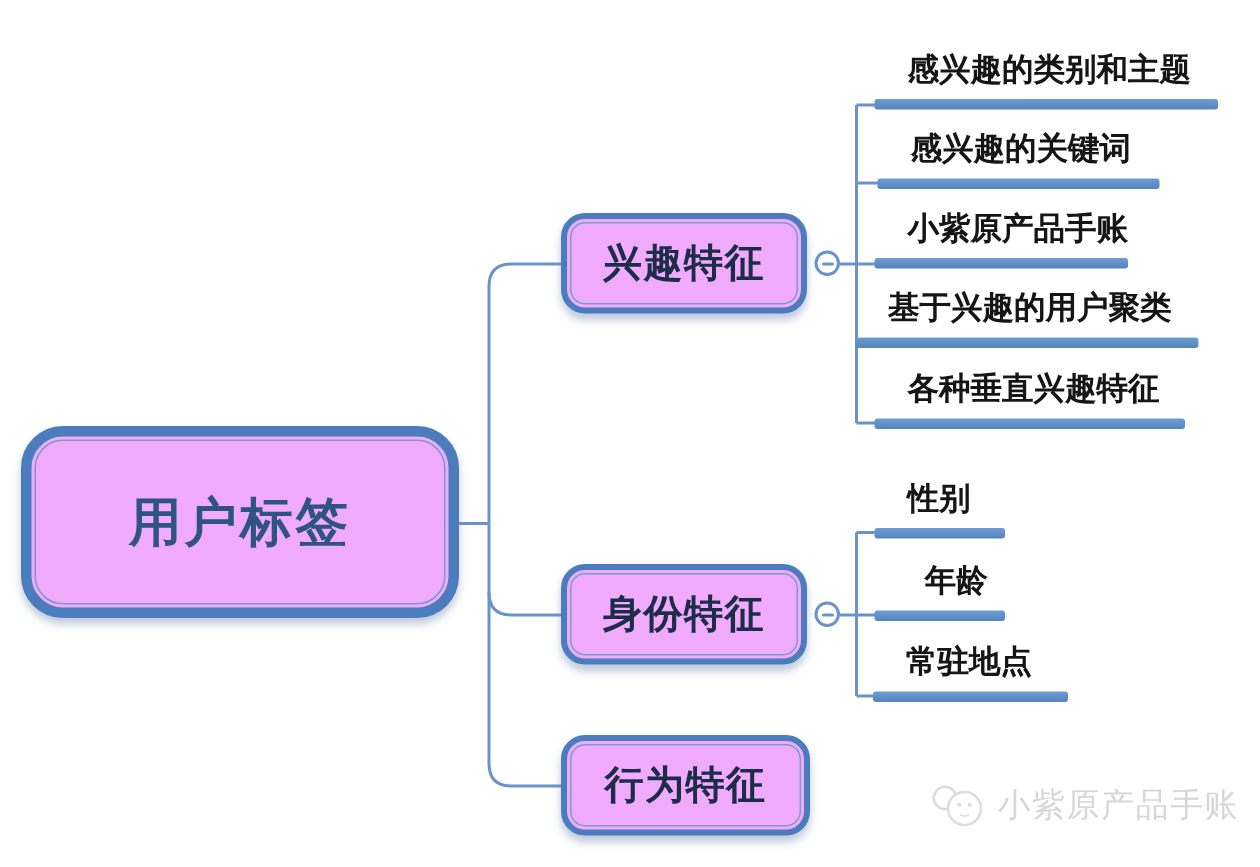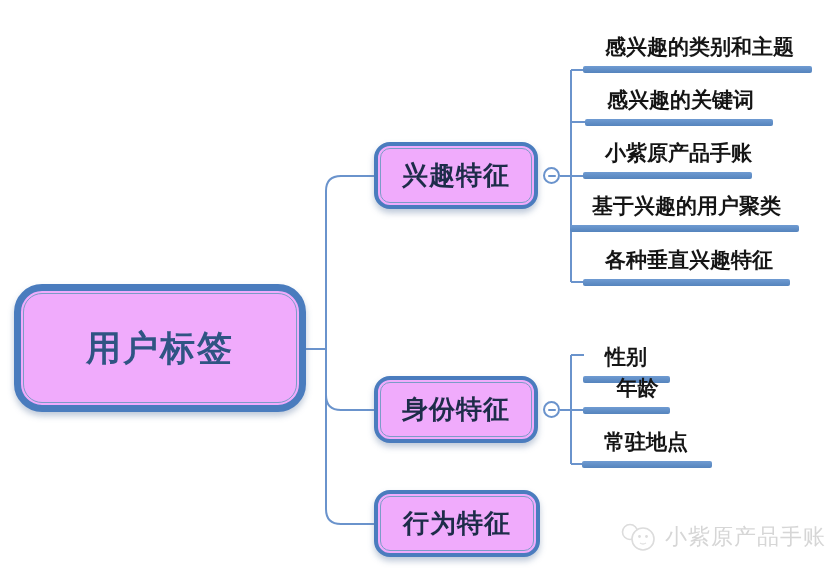--- a/index.html
+++ b/index.html
@@ -122,21 +122,21 @@
   <div class="leaf" style="left:570px;top:192px;width:229px;">
     <div class="leaf-label">基于兴趣的用户聚类</div>
     <div class="leaf-bar"></div>
   </div>
 
   <div class="leaf" style="left:583px;top:246px;width:207px;">
     <div class="leaf-label">各种垂直兴趣特征</div>
     <div class="leaf-bar"></div>
   </div>
 
-  <div class="leaf" style="left:583px;top:319px;width:87px;margin-top:24px;">
+  <div class="leaf" style="left:583px;top:319px;width:87px;">
     <div class="leaf-label">性别</div>
     <div class="leaf-bar"></div>
   </div>
 
   <div class="leaf" style="left:583px;top:374px;width:87px;text-align:center;">
     <div class="leaf-label">年龄</div>
     <div class="leaf-bar"></div>
   </div>
 
   <div class="leaf" style="left:582px;top:428px;width:130px;">

